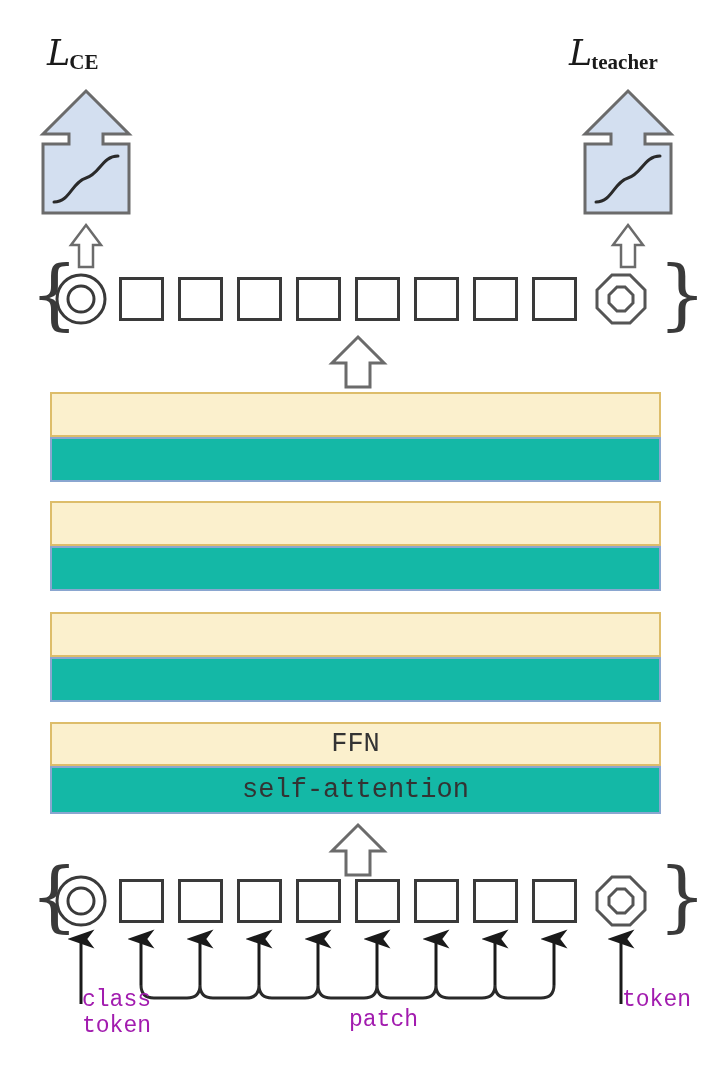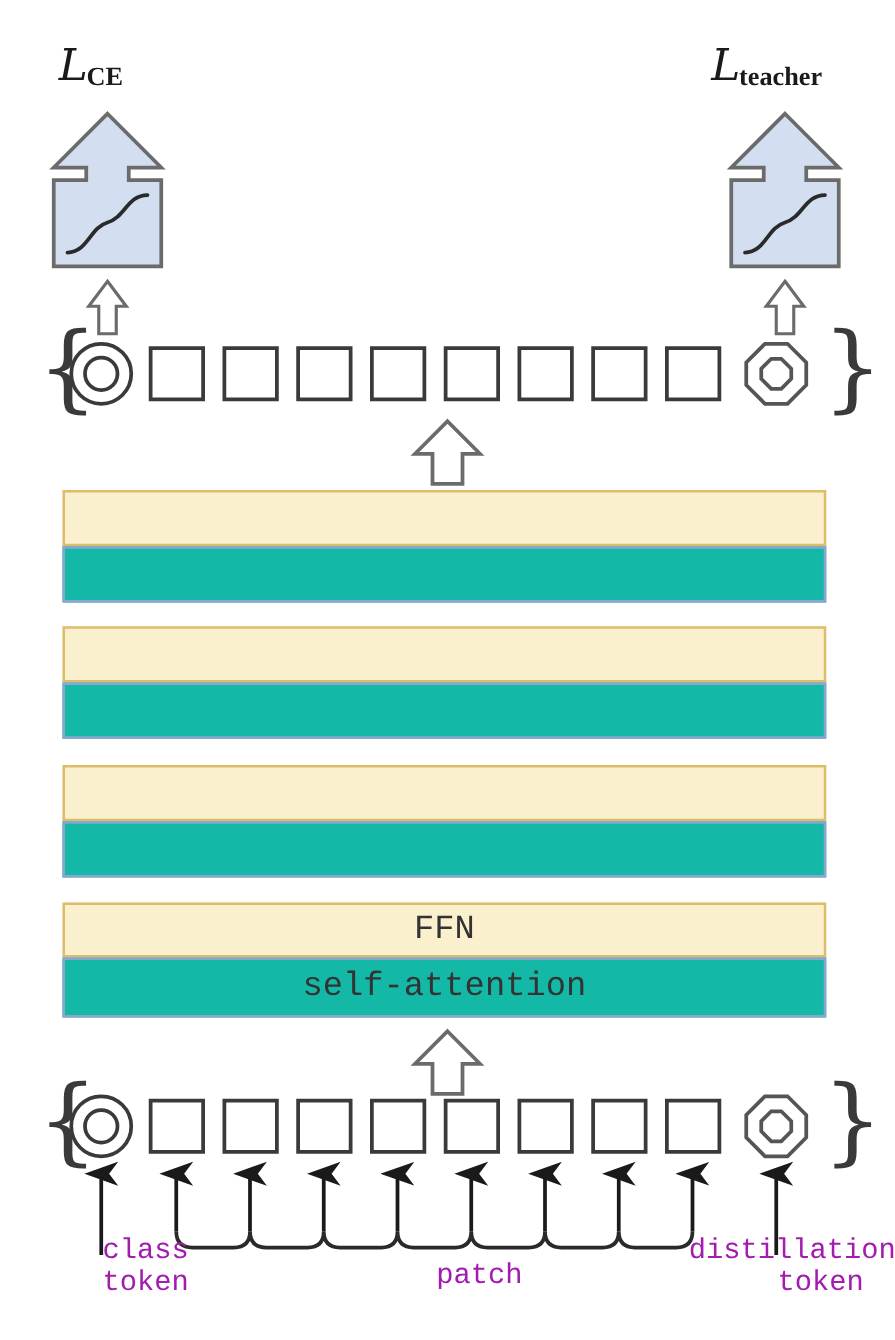--- a/index.html
+++ b/index.html
@@ -295,17 +295,16 @@
   <div class="blabel" style="left:11px; top:988px; width:140px;">
     <div>class</div>
     <div>token</div>
   </div>
 
   <div class="blabel" style="left:278px; top:988px; width:140px;margin-top:20px;">
     <div>patch</div>
   </div>
 
   <div class="blabel" style="left:551px; top:988px; width:140px;">
-    <div>distillation</div>
     <div>token</div>
   </div>
 
 </div>
 
 </body></html>

